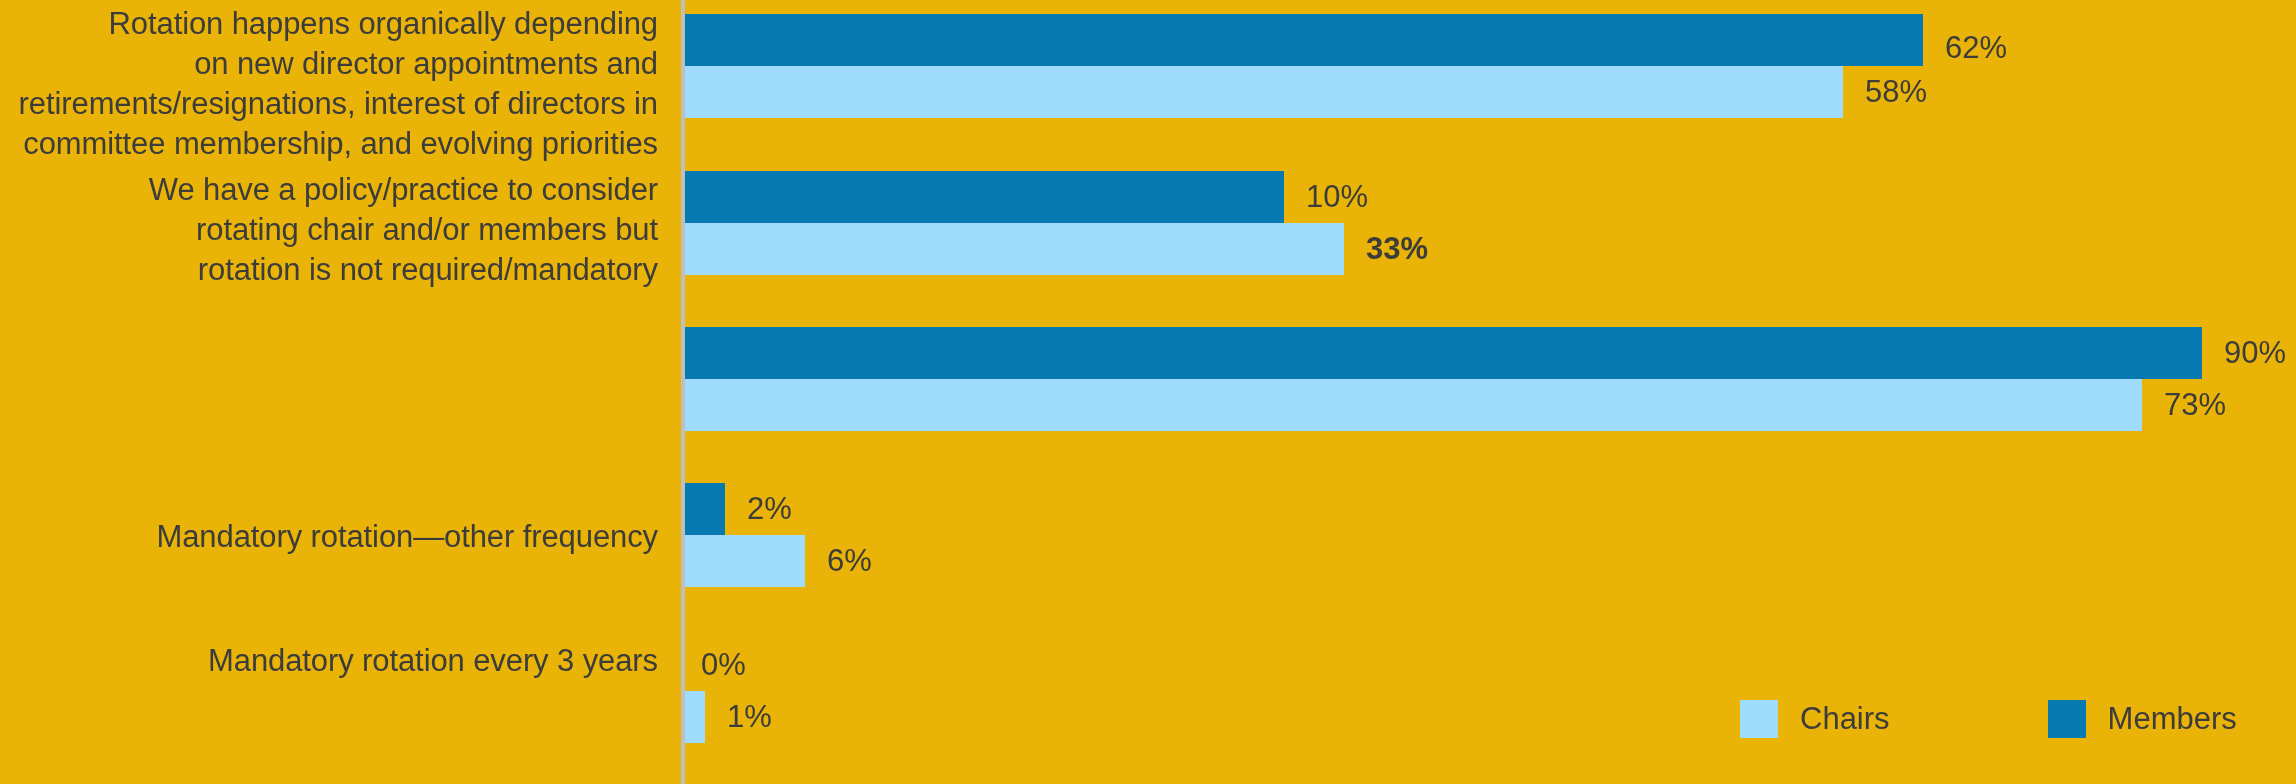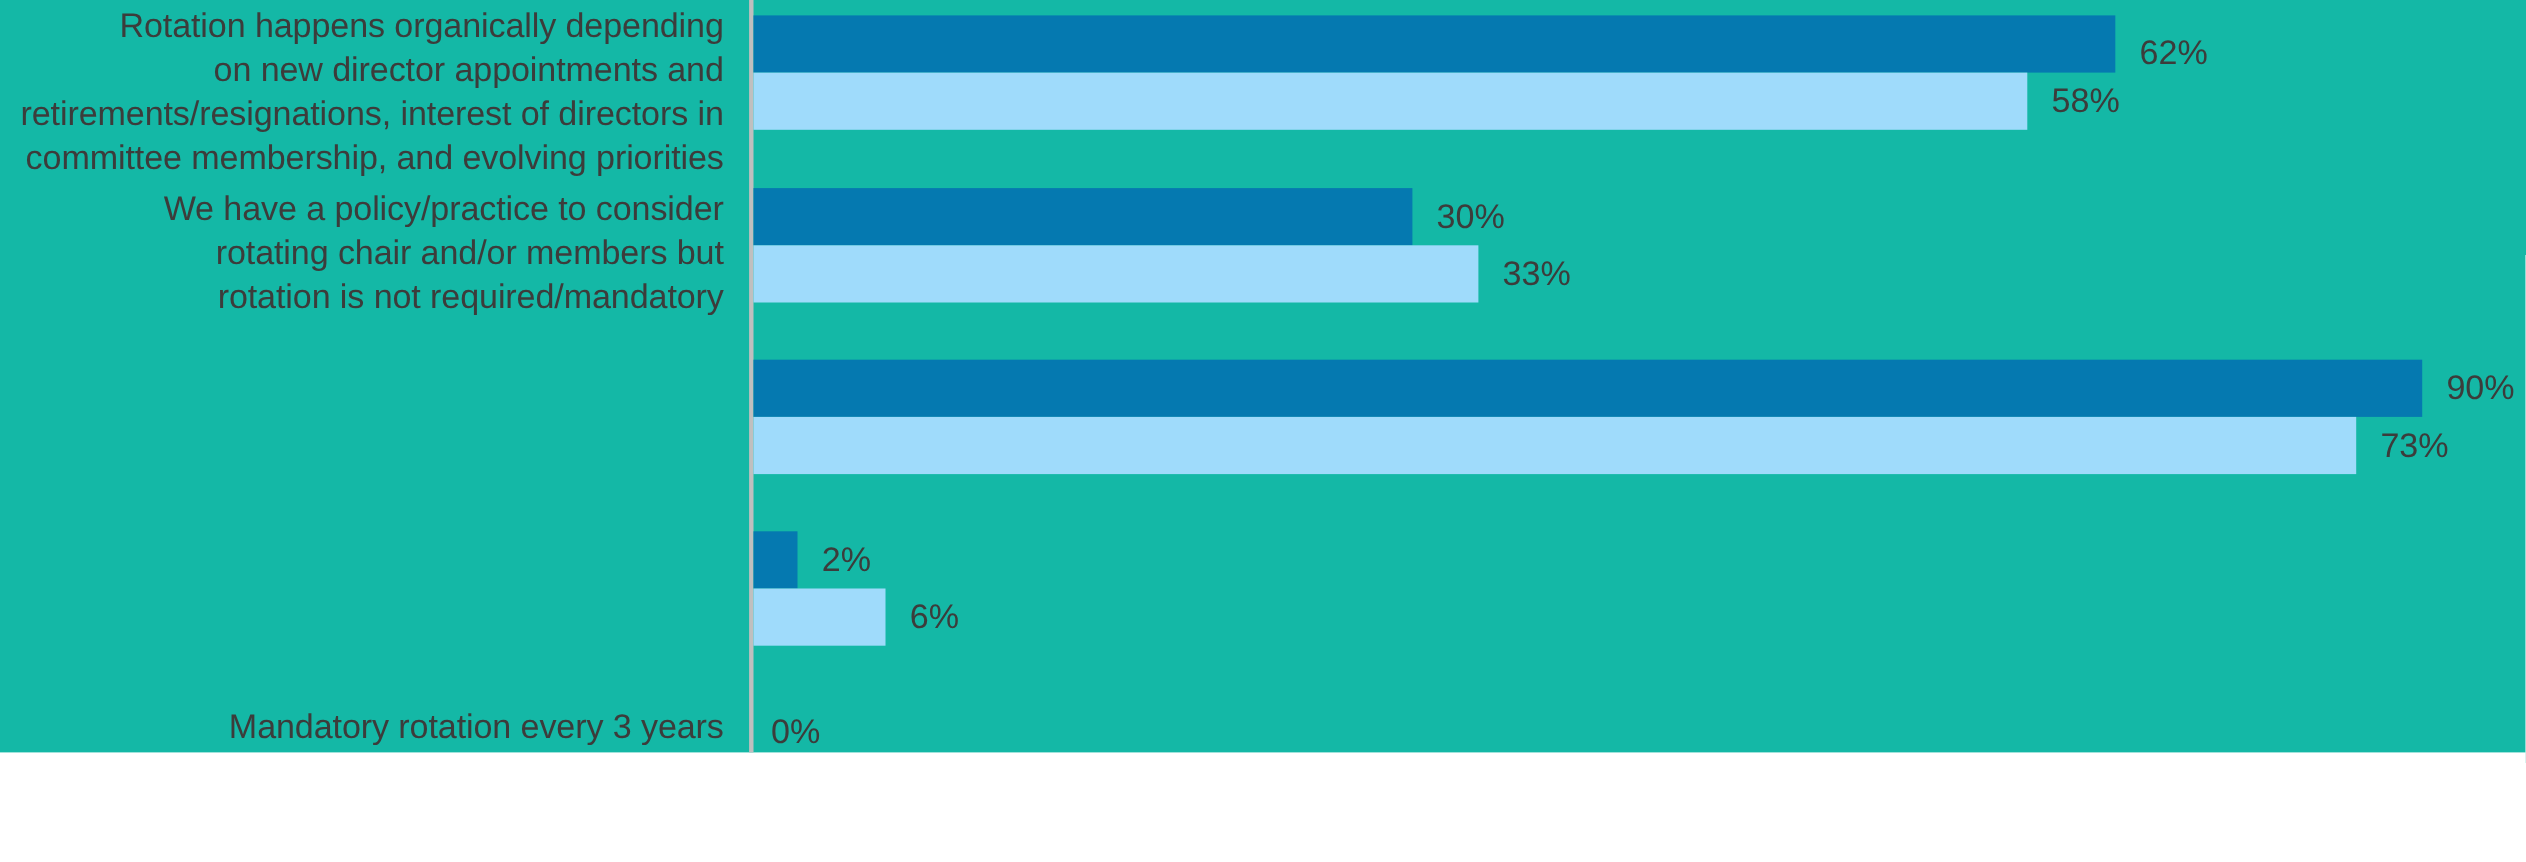--- a/index.html
+++ b/index.html
@@ -5,22 +5,22 @@
   * { box-sizing: border-box; margin: 0; padding: 0; }
   html, body {
     width: 2296px;
     height: 784px;
     background: #ffffff;
     font-family: "Liberation Sans", sans-serif;
   }
   #chart-root {
     position: relative;
     width: 2296px;
-    height: 684px;
-    background: #14b8a6;
+    height: 784px;
+    background: #eab308;
     overflow: hidden;
   }
   
   .axis-line {
     position: absolute;
     left: 681px;
     top: 0px;
     width: 4px;
     height: 784px;
     background: #bfbfbf;
@@ -100,32 +100,33 @@
   <div class="val-label" style="left:1945px; top:22px;text-align:right;">62%</div>
 
   <div class="bar chairs" style="top:66px; width:1158px;"></div>
   <div class="val-label" style="left:1865px; top:66px;">58%</div>
 
   <div class="cat-label" style="top:170px;">We have a policy/practice to consider
 rotating chair and/or members but
 rotation is not required/mandatory</div>
 
   <div class="bar members" style="top:171px; width:599px;"></div>
-  <div class="val-label" style="left:1306px; top:171px;">30%</div>
+  <div class="val-label" style="left:1306px; top:171px;">10%</div>
 
   <div class="bar chairs" style="top:223px; width:659px;"></div>
-  <div class="val-label" style="left:1366px; top:223px;">33%</div>
+  <div class="val-label" style="left:1366px; top:223px;font-weight:bold;">33%</div>
 
 
   <div class="bar members" style="top:327px; width:1517px;"></div>
   <div class="val-label" style="left:2224px; top:327px;">90%</div>
 
   <div class="bar chairs" style="top:379px; width:1457px;"></div>
   <div class="val-label" style="left:2164px; top:379px;">73%</div>
 
+  <div class="cat-label" style="top:517px;">Mandatory rotation—other frequency</div>
 
   <div class="bar members" style="top:483px; width:40px;"></div>
   <div class="val-label" style="left:747px; top:483px;">2%</div>
 
   <div class="bar chairs" style="top:535px; width:120px;"></div>
   <div class="val-label" style="left:827px; top:535px;">6%</div>
 
   <div class="cat-label" style="top:641px;">Mandatory rotation every 3 years</div>
 
   <div class="bar members zero" style="top:639px;"></div>

